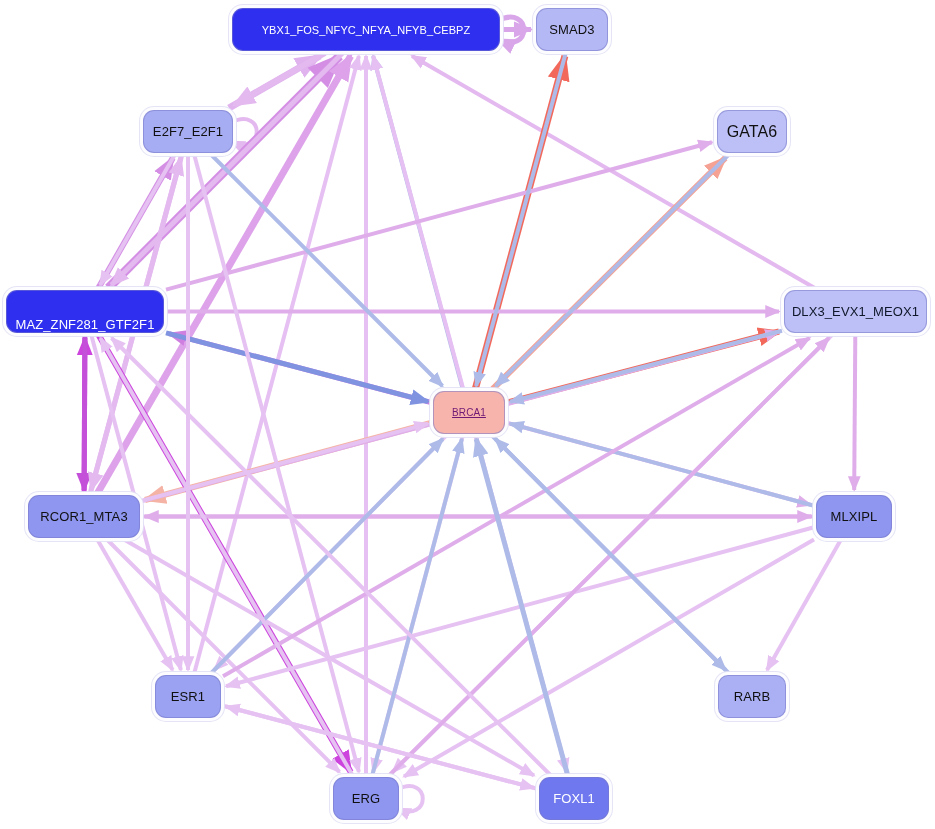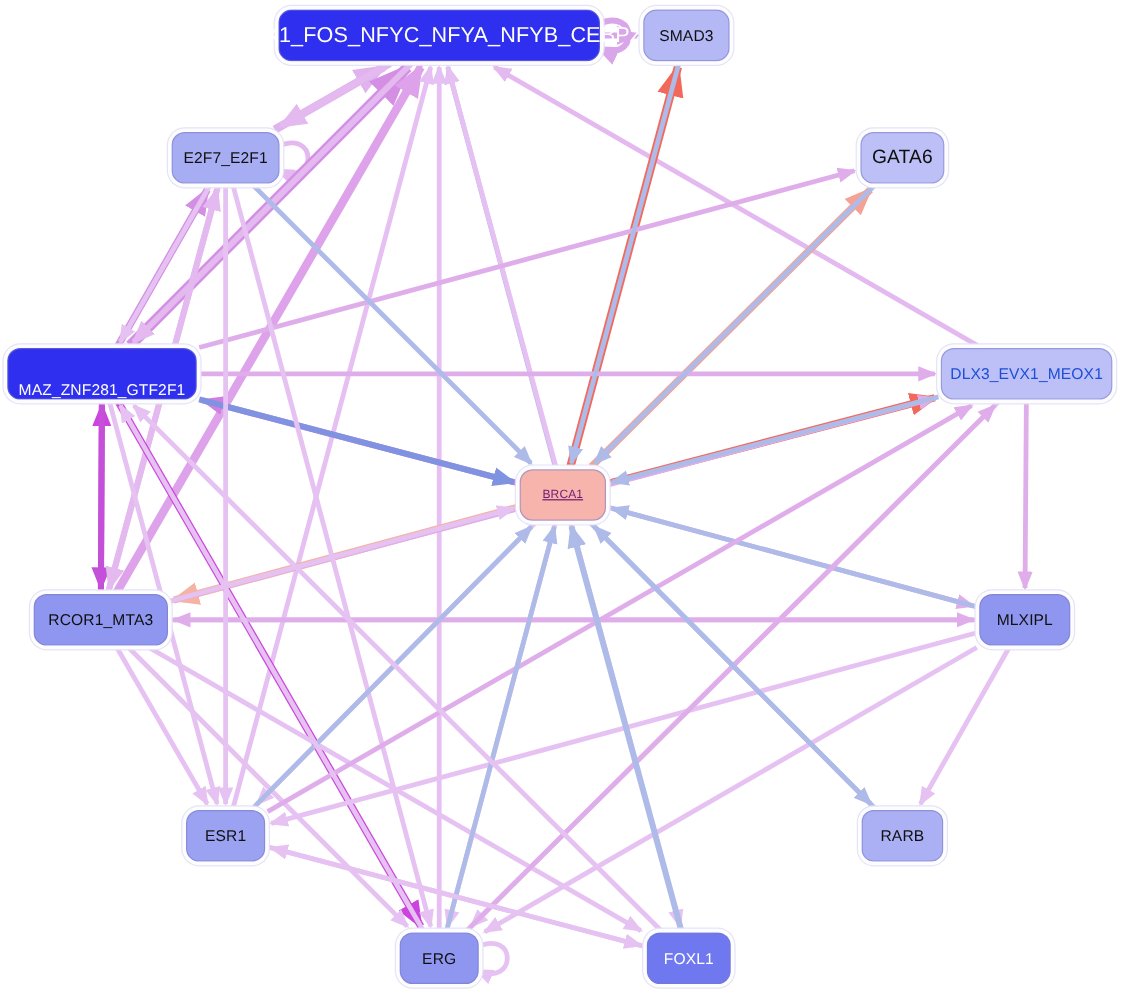--- a/index.html
+++ b/index.html
@@ -143,36 +143,36 @@
       <path d="M 537.0 788.7 L 226.0 706.5" fill="none" stroke="#e6c2f2" stroke-width="4" stroke-linecap="butt" marker-end="url(#arrow-e6c2f2)"></path>
       <path d="M 550.4 775.0 L 111.6 338.0" fill="none" stroke="#e6c2f2" stroke-width="4" stroke-linecap="butt" marker-end="url(#arrow-e6c2f2)"></path>
       <path d="M 492.4 436.0 L 725.6 670.0" fill="none" stroke="#aebbe8" stroke-width="4" stroke-linecap="butt" marker-end="url(#arrow-aebbe8)"></path>
       <path d="M 840.7 540.0 L 767.0 670.0" fill="none" stroke="#e6c2f2" stroke-width="4" stroke-linecap="butt" marker-end="url(#arrow-e6c2f2)"></path>
       <path d="M 728.6 673.0 L 495.4 439.0" fill="none" stroke="#aebbe8" stroke-width="4" stroke-linecap="butt" marker-end="url(#arrow-aebbe8)"></path>
       <path d="M 728.3 155.0 L 495.7 386.0" fill="none" stroke="#aebbe8" stroke-width="4" stroke-linecap="butt" marker-end="url(#arrow-aebbe8)"></path>
       <path d="M 565.7 53.0 L 476.1 386.0" fill="none" stroke="#aebbe8" stroke-width="4" stroke-linecap="butt" marker-end="url(#arrow-aebbe8)"></path>
     </svg>
   <div id="node-layer">
       <div class="node" style="left: 232px; top: 8px; width: 268px; height: 43px; background: rgb(47, 47, 239);">
-        <span class="node-label" style="color: rgb(255, 255, 255); font-size: 18px;">YBX1_FOS_NFYC_NFYA_NFYB_CEBPZ</span>
+        <span class="node-label" style="color: rgb(255, 255, 255); font-size: 11px;">YBX1_FOS_NFYC_NFYA_NFYB_CEBPZ</span>
       </div>
       <div class="node" style="left: 536px; top: 8px; width: 72px; height: 43px; background: rgb(180, 184, 244);">
         <span class="node-label" style="color: rgb(16, 16, 16); font-size: 13px;">SMAD3</span>
       </div>
       <div class="node" style="left: 143px; top: 110px; width: 90px; height: 43px; background: rgb(167, 173, 242);">
         <span class="node-label" style="color: rgb(16, 16, 16); font-size: 13px;">E2F7_E2F1</span>
       </div>
       <div class="node" style="left: 717px; top: 110px; width: 70px; height: 43px; background: rgb(188, 192, 246);">
         <span class="node-label" style="color: rgb(16, 16, 16); font-size: 16px;">GATA6</span>
       </div>
       <div class="node" style="left: 6px; top: 290px; width: 158px; height: 43px; background: rgb(47, 47, 239); align-items: flex-end;">
         <span class="node-label" style="color: rgb(255, 255, 255); font-size: 13px;">MAZ_ZNF281_GTF2F1</span>
       </div>
       <div class="node" style="left: 784px; top: 290px; width: 143px; height: 43px; background: rgb(188, 192, 246);">
-        <span class="node-label" style="color: #1d4ed8; font-size: 13px; text-align: right;">DLX3_EVX1_MEOX1</span>
+        <span class="node-label" style="color: #0f172a; font-size: 13px; text-align: right;">DLX3_EVX1_MEOX1</span>
       </div>
       <div class="node" style="left: 433px; top: 391px; width: 72px; height: 43px; background: rgb(247, 180, 172);">
         <span class="node-label" style="color: #701a75; font-size: 10px; text-decoration: underline;">BRCA1</span>
       </div>
       <div class="node" style="left: 28px; top: 495px; width: 112px; height: 43px; background: rgb(142, 150, 240);">
         <span class="node-label" style="color: rgb(16, 16, 16); font-size: 13px;">RCOR1_MTA3</span>
       </div>
       <div class="node" style="left: 816px; top: 495px; width: 76px; height: 43px; background: rgb(142, 150, 240);">
         <span class="node-label" style="color: rgb(16, 16, 16); font-size: 13px;">MLXIPL</span>
       </div>

